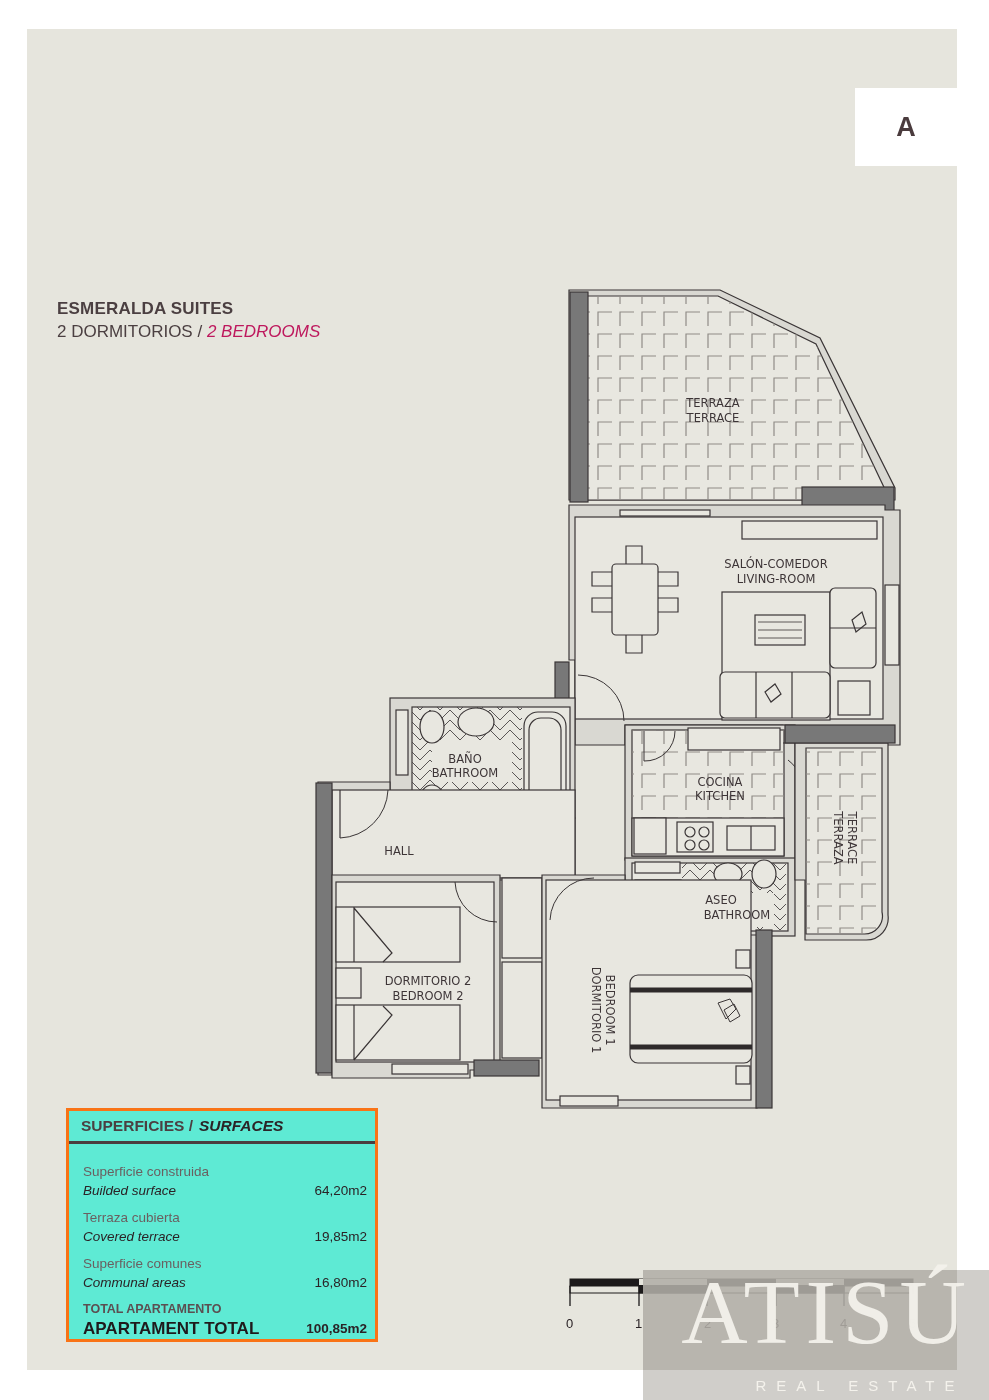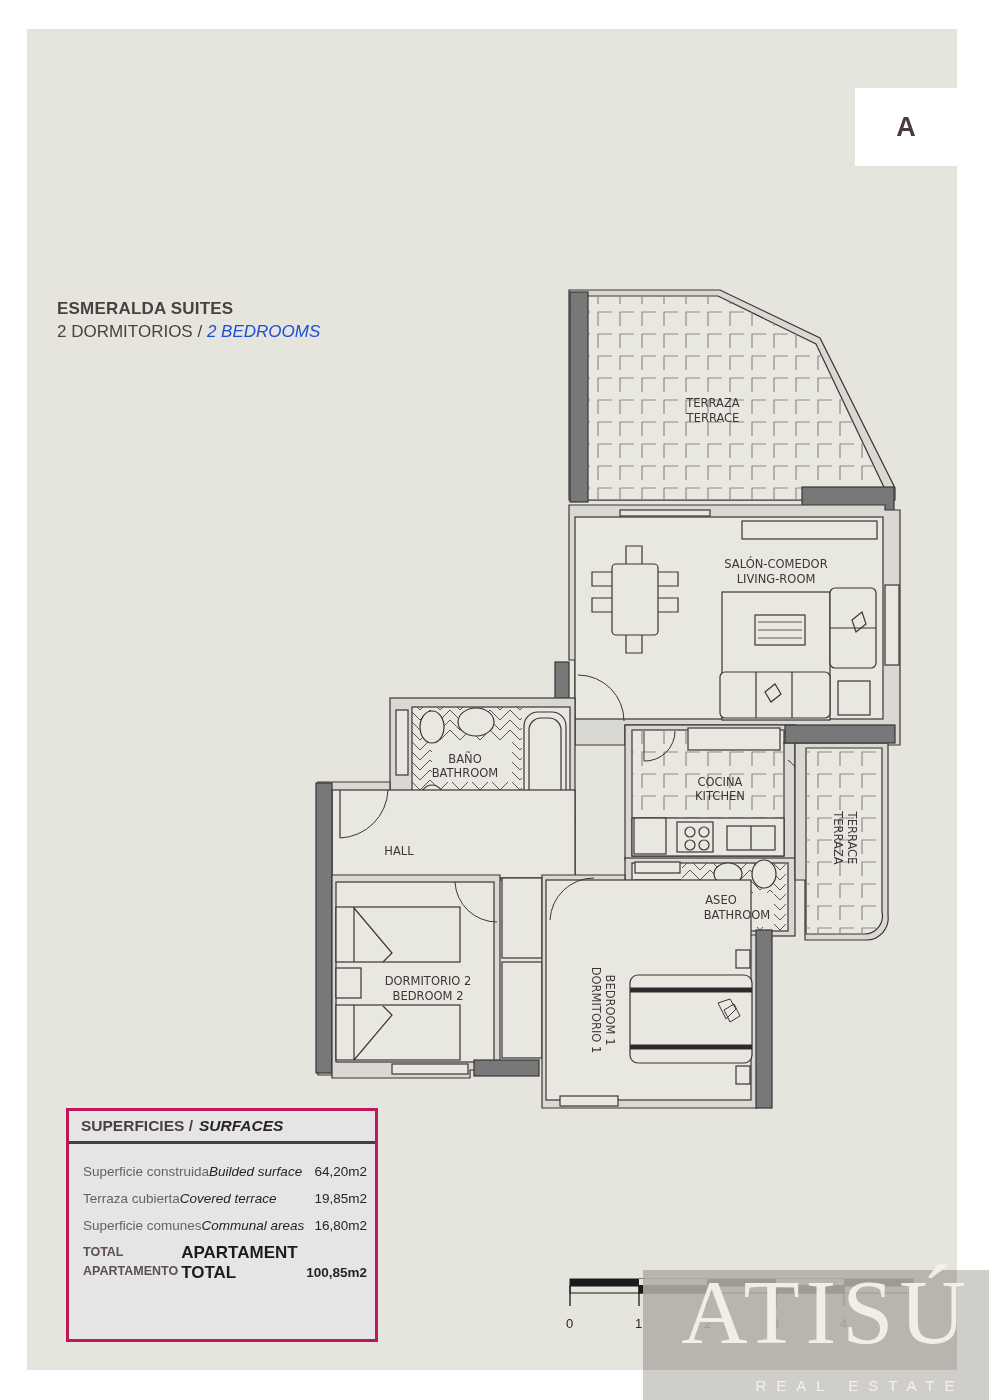--- a/index.html
+++ b/index.html
@@ -3,28 +3,28 @@
 <meta charset="utf-8">
 <style>
   html,body{margin:0;padding:0;background:#ffffff;}
   body{width:989px;height:1400px;position:relative;overflow:hidden;font-family:"Liberation Sans",sans-serif;}
   .sheet{position:absolute;left:27px;top:29px;width:930px;height:1341px;background:#e6e5dd;}
   .badge{position:absolute;left:855px;top:88px;width:102px;height:78px;background:#ffffff;display:flex;align-items:center;justify-content:center;}
   .badge span{font-family:"Liberation Sans",sans-serif;font-weight:bold;font-size:27px;color:#4a3b3d;}
   .title{position:absolute;left:57px;top:298px;color:#4b3f41;}
   .title .name{font-weight:bold;font-size:17px;letter-spacing:0.2px;line-height:22px;}
   .title .sub{font-size:17px;line-height:24px;}
-  .title .sub em{color:#1d4ed8;}
+  .title .sub em{color:#be185d;}
   .plan{position:absolute;left:0;top:0;}
-  .surf{position:absolute;left:66px;top:1108px;width:306px;height:228px;border:3px solid #be185d;background:#e5e5e5;}
+  .surf{position:absolute;left:66px;top:1108px;width:306px;height:228px;border:3px solid #f97316;background:#5eead4;}
   .surf .head{height:30px;border-bottom:3px solid #4b3d3f;padding-left:12px;display:flex;align-items:center;font-weight:bold;font-size:15.5px;color:#4b3f41;}
   .surf .head em{color:#2b2326;margin-left:6px;}
   .surf .rows{padding:18px 8px 0 14px;}
   .row{display:flex;justify-content:space-between;align-items:flex-end;margin-bottom:7px;}
-  .row .lbl{display:flex;}
+  .row .lbl{display:flex;flex-direction:column;}
   .row .es{font-size:13.5px;color:#6a5f60;line-height:19px;}
   .row .en{font-size:13.5px;font-style:italic;color:#2a2326;line-height:20px;}
   .row .val{font-size:13.5px;color:#2a2326;line-height:20px;}
   .row.total .es{font-weight:bold;font-size:12.5px;color:#5b4f51;}
   .row.total .en{font-weight:bold;font-style:normal;font-size:17px;color:#1f1a1c;}
   .row.total .val{font-weight:bold;font-size:13.5px;text-align:center;}
   .wm-light{position:absolute;left:643px;top:1270px;width:346px;height:130px;background:rgba(190,187,181,0.72);}
   .wm-dark{position:absolute;left:643px;top:1270px;width:314px;height:100px;background:rgba(170,166,159,0.55);}
   .wm-text{position:absolute;left:643px;top:1262px;width:367px;text-align:center;font-family:"Liberation Serif",serif;font-size:92px;color:#f4f2ec;letter-spacing:6px;line-height:100px;font-weight:normal;opacity:0.95;}
   .wm-sub{position:absolute;left:643px;top:1377px;width:346px;text-align:center;font-family:"Liberation Sans",sans-serif;font-size:15px;color:#f4f2ec;letter-spacing:10px;margin-left:44px;}

